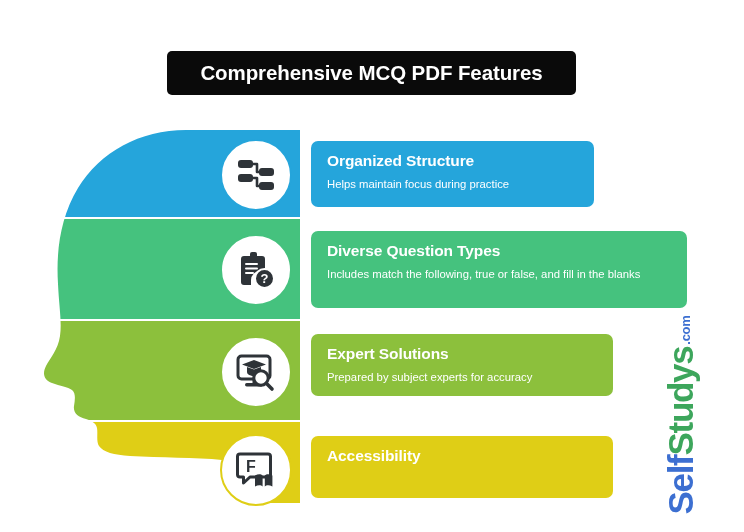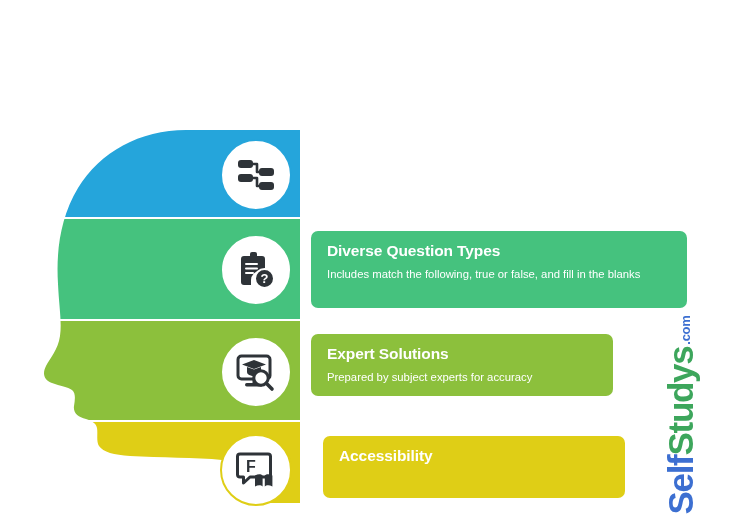--- a/index.html
+++ b/index.html
@@ -71,21 +71,21 @@
   .feature-card .card-desc {
     font-size:11.3px;
     font-weight:normal;
     line-height:1.33;
     color:#ffffff;
   }
 
   #card-0 { left:311px; top:141px; width:283px; height:66px; background:#25A5DB; }
   #card-1 { left:311px; top:231px; width:376px; height:77px; background:#45C27E; }
   #card-2 { left:311px; top:334px; width:302px; height:62px; background:#8CC03C; }
-  #card-3 { left:311px; top:436px; width:302px; height:62px; background:#DFCE16;margin-left:12px; }
+  #card-3 { left:311px; top:436px; width:302px; height:62px; background:#DFCE16; }
 
   
   #logo {
     position:absolute;
     left:624px; top:330px;
     width:112px; height:170px;
   }
   #logo-inner {
     position:absolute;
     left:50%; top:50%;
@@ -143,20 +143,23 @@
     </defs>
 
     <g clip-path="url(#headClip)">
       <rect x="0" y="120" width="320" height="97" fill="#25A5DB"></rect>
       <rect x="0" y="219" width="320" height="100" fill="#45C27E"></rect>
       <rect x="0" y="321" width="320" height="99" fill="#8CC03C"></rect>
       <rect x="0" y="422" width="320" height="110" fill="#DFCE16"></rect>
     </g>
   </svg>
 
+  <div id="title-banner">
+    <span class="title-text">Comprehensive MCQ PDF Features</span>
+  </div>
 
   <div class="icon-badge" id="badge-0" style="left:220px; top:139px; width:72px; height:72px; border:2.5px solid #25A5DB;">
     <svg width="40" height="40" viewBox="0 0 40 40" xmlns="http://www.w3.org/2000/svg">
       <g fill="#2E3338">
         <rect x="2" y="5" width="15" height="8" rx="3"></rect>
         <rect x="23" y="13" width="15" height="8" rx="3"></rect>
         <rect x="2" y="19" width="15" height="8" rx="3"></rect>
         <rect x="23" y="27" width="15" height="8" rx="3"></rect>
       </g>
       <g stroke="#2E3338" stroke-width="2.6" fill="none" stroke-linecap="round" stroke-linejoin="round">
@@ -202,20 +205,24 @@
     <svg width="40" height="40" viewBox="0 0 40 40" xmlns="http://www.w3.org/2000/svg">
       <path d="M 4 4 h 28 a 2.5 2.5 0 0 1 2.5 2.5 v 18 a 2.5 2.5 0 0 1 -2.5 2.5 h -18 l -6.5 6 v -6 h -3.5 a 2.5 2.5 0 0 1 -2.5 -2.5 v -18 a 2.5 2.5 0 0 1 2.5 -2.5 z" fill="none" stroke="#2E3338" stroke-width="3" stroke-linejoin="round"></path>
       <text x="15" y="22" font-family="Liberation Sans, sans-serif" font-size="16" font-weight="bold" fill="#2E3338" text-anchor="middle">F</text>
       <g fill="#2E3338">
         <path d="M 19 25.5 c 3 -1.6 6 -1.6 7.6 0 v 11 c -1.6 -1.6 -4.6 -1.6 -7.6 0 z"></path>
         <path d="M 36.4 25.5 c -3 -1.6 -6 -1.6 -7.6 0 v 11 c 1.6 -1.6 4.6 -1.6 7.6 0 z"></path>
       </g>
     </svg>
   </div>
 
+  <div class="feature-card" id="card-0">
+    <div class="card-title">Organized Structure</div>
+    <div class="card-desc">Helps maintain focus during practice</div>
+  </div>
 
   <div class="feature-card" id="card-1">
     <div class="card-title">Diverse Question Types</div>
     <div class="card-desc">Includes match the following, true or false, and fill in the blanks</div>
   </div>
 
   <div class="feature-card" id="card-2">
     <div class="card-title">Expert Solutions</div>
     <div class="card-desc">Prepared by subject experts for accuracy</div>
   </div>

